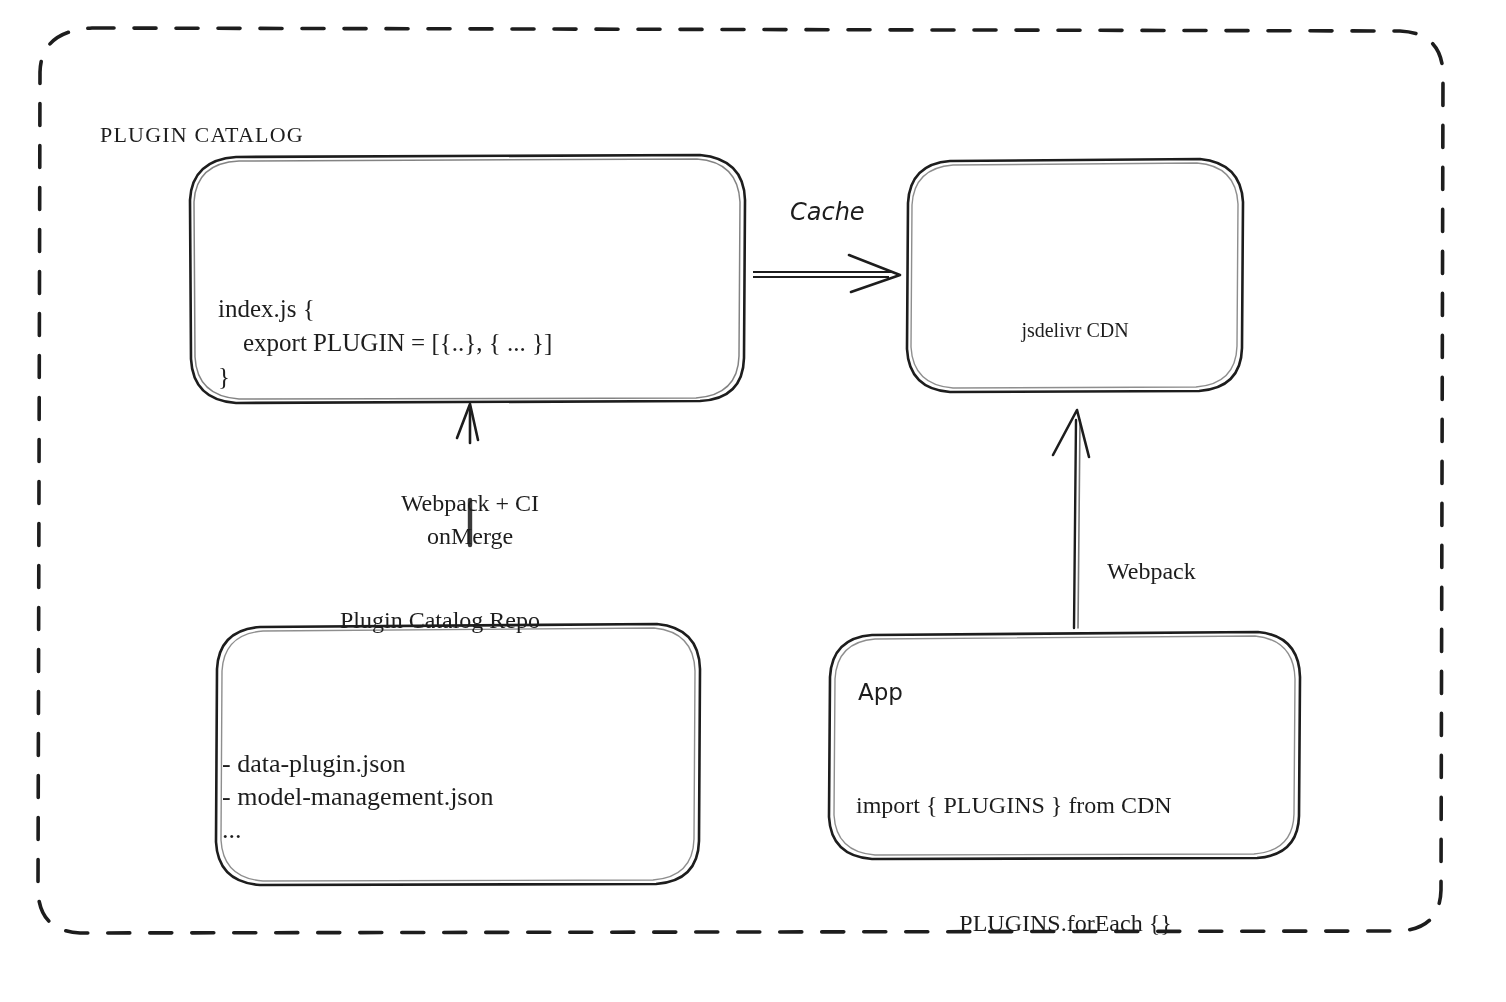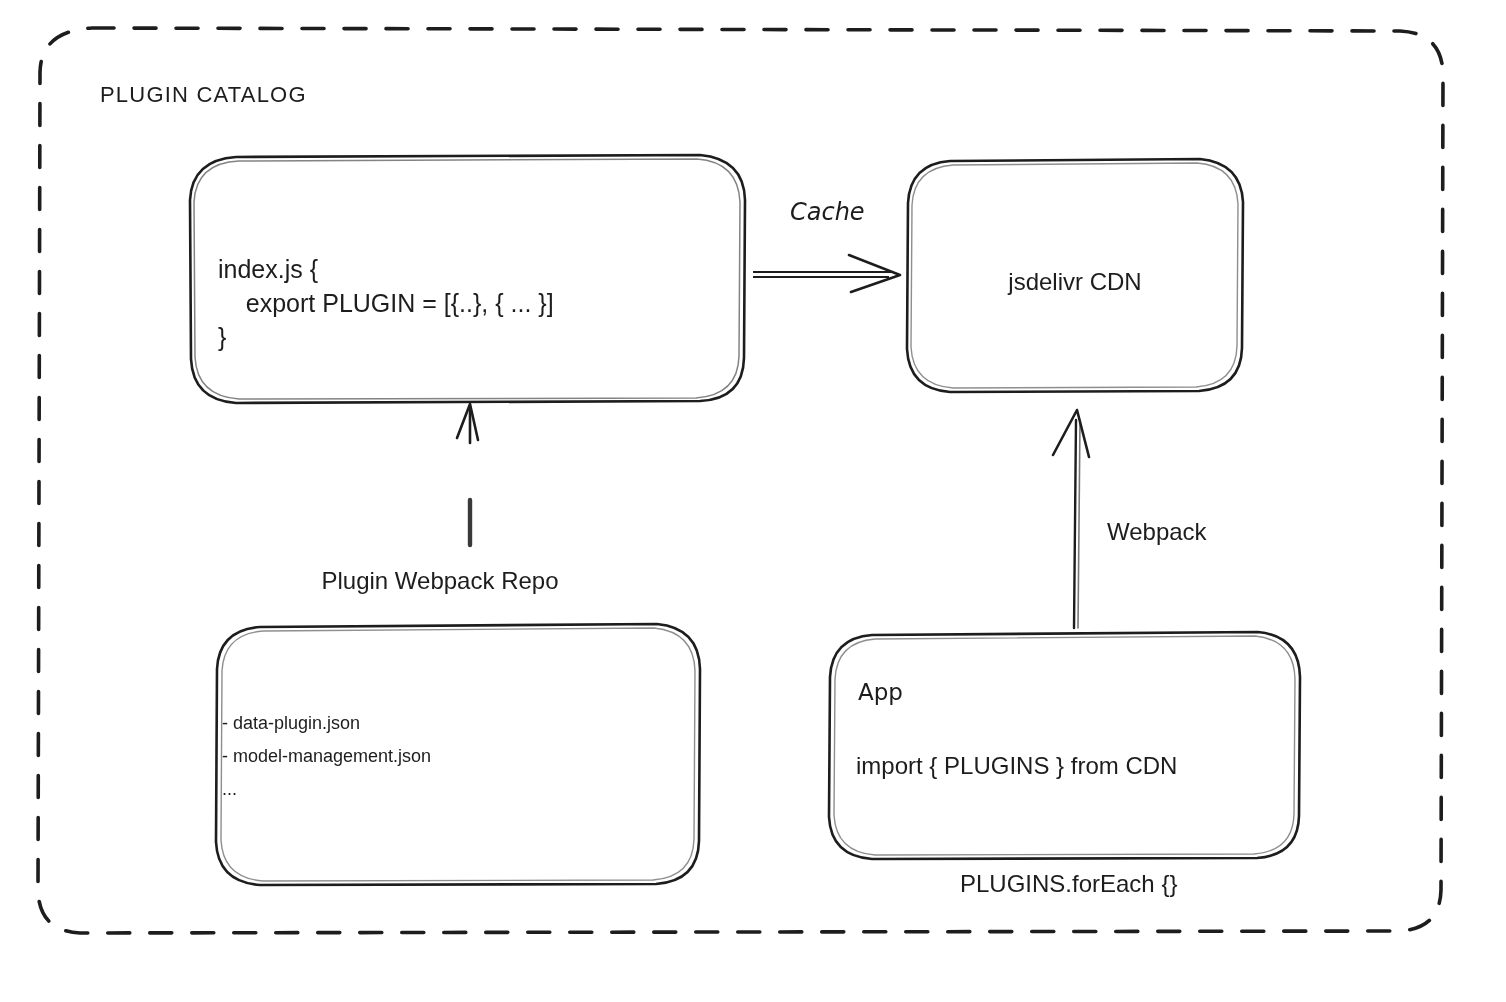--- a/index.html
+++ b/index.html
@@ -24,21 +24,22 @@
     height: 1002px;
     pointer-events: none;
   }
   .txt {
     position: absolute;
     white-space: pre;
     color: #1d1d1d;
     letter-spacing: 0px;
   }
   .mono {
-    font-family: Liberation Sans, sans-serif;
+    font-family: Liberation Serif, serif;
+    margin-top: 40px;
   }
   .sans {
     font-family: "DejaVu Sans", sans-serif;
   }
 
   
   #group-title {
     left: 100px;
     top: 82px;
     font-size: 22px;
@@ -57,22 +58,22 @@
     left: 218px;
     top: 252px;
     font-size: 25px;
     line-height: 34px;
   }
 
   
   #cdn-title {
     left: 907px;
     width: 336px;
-    top: 268px;
-    font-size: 24px;
+    top: 279px;
+    font-size: 20px;
     text-align: center;
   }
 
   
   #cache-label {
     left: 790px;
     top: 198px;
     font-size: 24px;
     font-style: italic;
   }
@@ -93,21 +94,21 @@
     width: 480px;
     top: 567px;
     font-size: 24px;
     text-align: center;
   }
 
   
   #repo-list {
     left: 222px;
     top: 707px;
-    font-size: 18px;
+    font-size: 26px;
     line-height: 33px;
   }
 
   
   #import-label {
     left: 1107px;
     top: 518px;
     font-size: 24px;
   }
 
@@ -178,22 +179,24 @@
   <div class="txt mono" id="group-title">PLUGIN CATALOG</div>
 
   <div class="txt mono" id="npm-code">index.js {
     export PLUGIN = [{..}, { ... }]
 }</div>
 
   <div class="txt mono" id="cdn-title">jsdelivr CDN</div>
 
   <div class="txt sans" id="cache-label">Cache</div>
 
-
-  <div class="txt mono" id="repo-caption">Plugin Webpack Repo</div>
+  <div class="txt mono" id="webpack-label">Webpack + CI
+onMerge</div>
+
+  <div class="txt mono" id="repo-caption">Plugin Catalog Repo</div>
 
   <div class="txt mono" id="repo-list">- data-plugin.json
 - model-management.json
 ...</div>
 
   <div class="txt mono" id="import-label">Webpack</div>
 
   <div class="txt sans" id="app-title">App</div>
   <div class="txt mono" id="app-code">import { PLUGINS } from CDN
 

